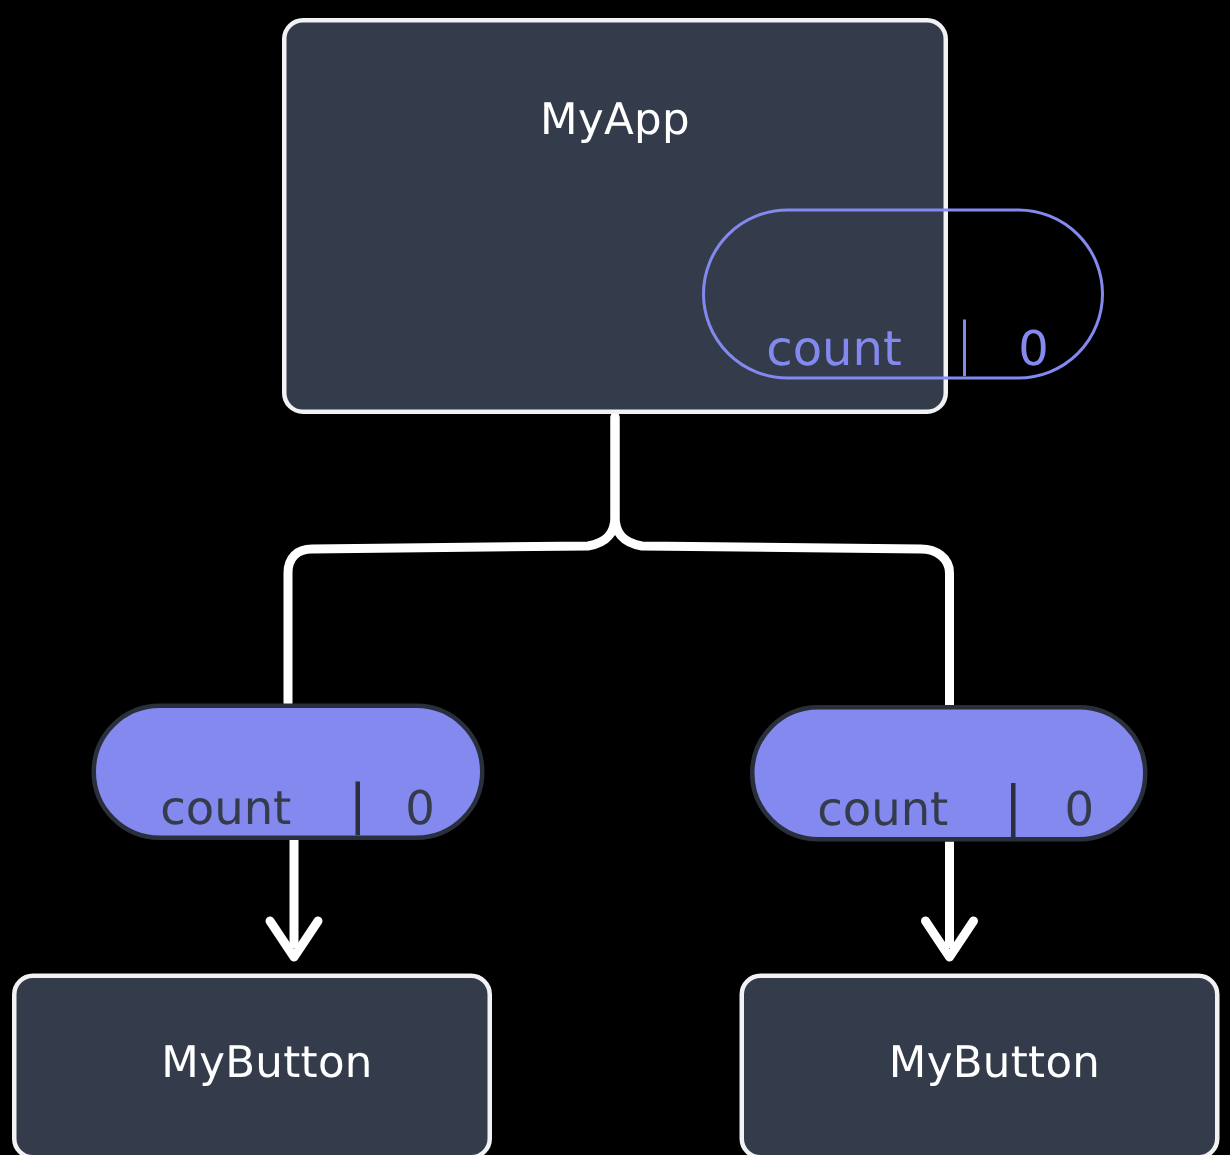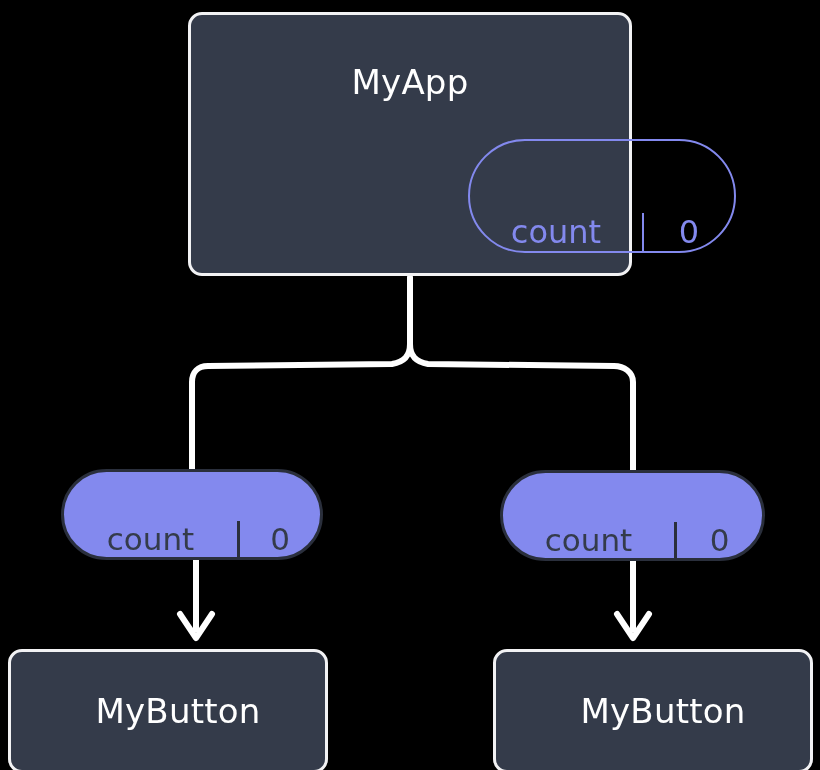--- a/index.html
+++ b/index.html
@@ -31,21 +31,21 @@
     background: #343b4a;
     border: 3px solid #f2f2f4;
     border-radius: 14px;
   }
   .comp-title {
     position: absolute;
     left: 0;
     right: 0;
     text-align: center;
     color: #ffffff;
-    font-size: 34px;
+    font-size: 29px;
     line-height: 1;
     letter-spacing: 0.2px;
     white-space: nowrap;
   }
 
   #box-myapp {
     left: 188px;
     top: 12px;
     width: 444px;
     height: 264px;

